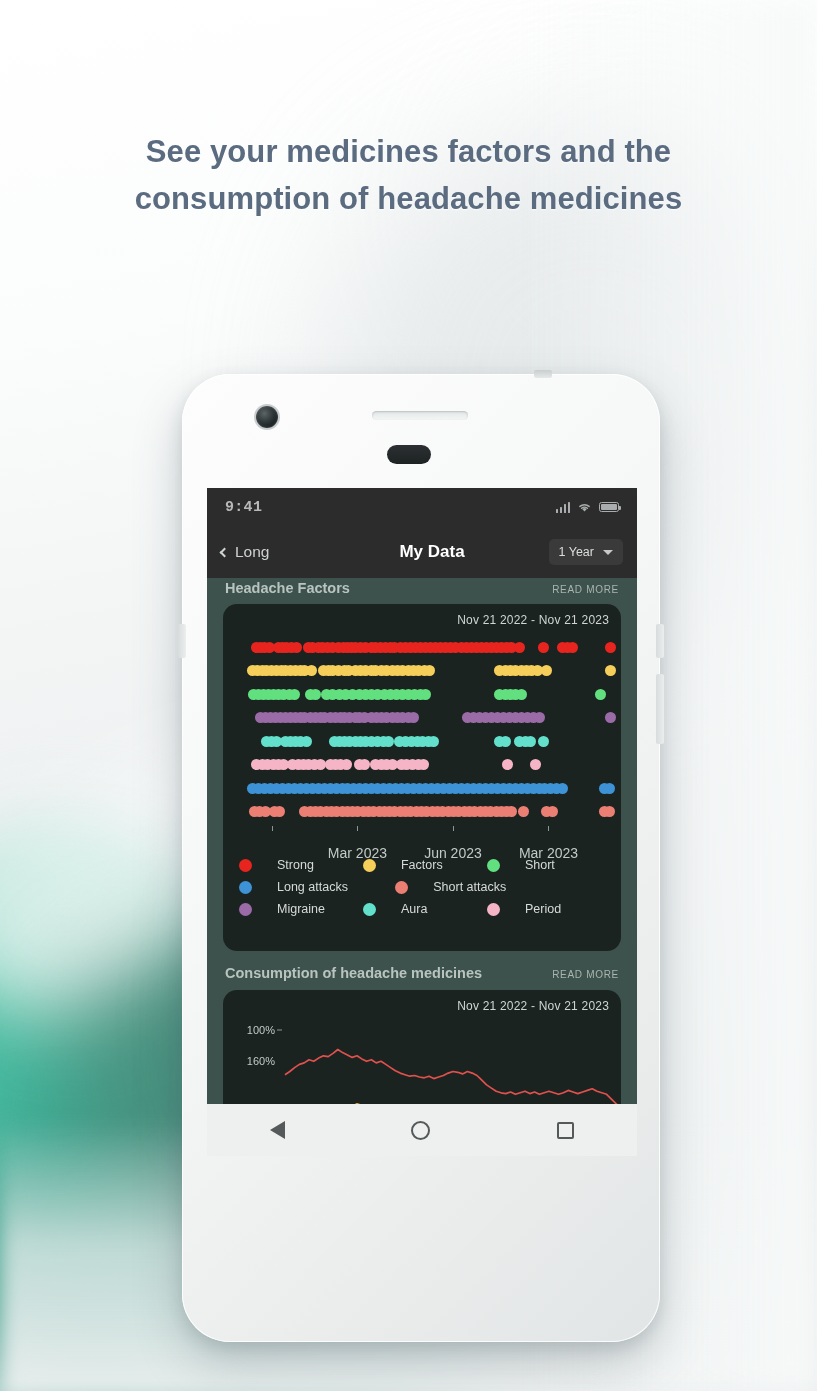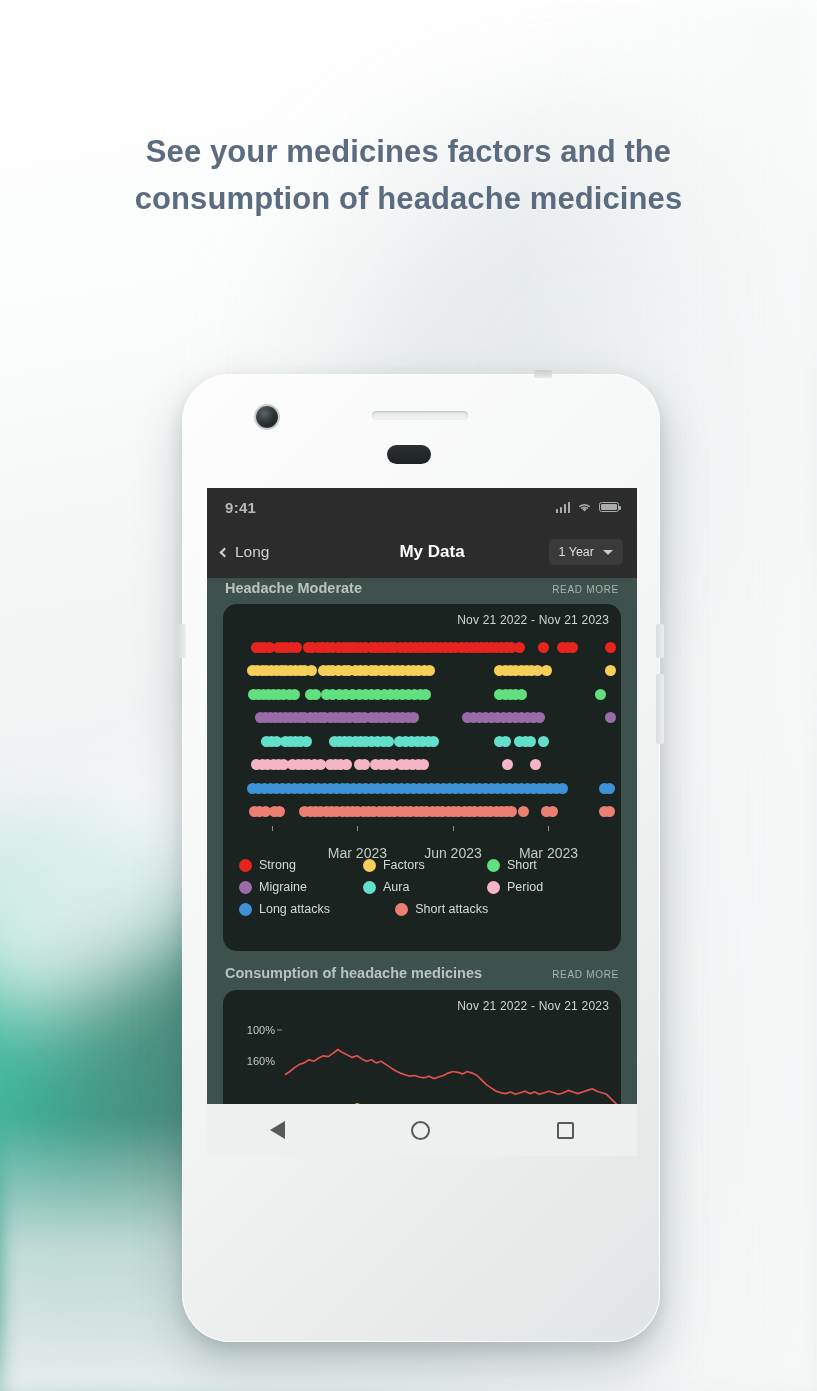--- a/index.html
+++ b/index.html
@@ -116,21 +116,21 @@
     width:430px; height:616px;
     background:#3d524c; overflow:hidden;
   }
 
   
   #statusbar {
     height:38px; background:#2c2c2c;
     display:flex; align-items:center; justify-content:space-between;
     padding:0 18px;
   }
-  #clock { color:#b8b8b8; font-size:15px; font-weight:bold; letter-spacing:.3px; }
+  #clock { color:#b8b8b8; font-size:15px; font-weight:bold; letter-spacing:.3px;font-family:Liberation Mono, monospace; }
   #status-icons { display:flex; align-items:center; gap:7px; }
   .sig { display:flex; align-items:flex-end; gap:1.5px; height:11px; }
   .sig i { width:2.5px; background:#a9adad; border-radius:.5px; display:block; }
   .sig i:nth-child(1){ height:4px; } .sig i:nth-child(2){ height:6px; }
   .sig i:nth-child(3){ height:8.5px; } .sig i:nth-child(4){ height:11px; }
   .batt { width:20px; height:10px; border:1.4px solid #a9adad; border-radius:2.5px;
           position:relative; }
   .batt::before{ content:""; position:absolute; inset:1.2px; background:#a9adad; border-radius:1px; }
   .batt::after { content:""; position:absolute; right:-3.2px; top:2.6px; width:1.8px;
                  height:4px; background:#a9adad; border-radius:0 1px 1px 0; }
@@ -188,21 +188,21 @@
     position:absolute; border-radius:50%; width:11px; height:11px; top:5.5px;
   }
   #dot-axis { position:absolute; left:0; top:222px; width:100%; height:28px; }
   .tickmark { position:absolute; top:0; width:1px; height:5px; background:#8b9793; }
   .ticklabel {
     position:absolute; top:19px; transform:translateX(-50%);
     color:#c2cac7; font-size:14px; white-space:nowrap;
   }
   #legend { position:absolute; left:16px; top:254px; right:10px; }
   .legend-row { display:flex; margin-bottom:8px; }
-  .legend-item { display:flex; align-items:center; gap:7px; width:33.33%; }
+  .legend-item { display:flex; align-items:center; gap:25px; width:33.33%; }
   .legend-item.wide { width:42%; }
   .legend-dot { width:13px; height:13px; border-radius:50%; flex:none; }
   .legend-label { color:#d5dbd9; font-size:12.5px; white-space:nowrap; }
 
   
   #line-card { height:150px; margin-top:9px; }
   #line-plot { position:absolute; left:0; top:24px; width:100%; height:126px; }
   .ylabel {
     position:absolute; right:calc(100% - 52px); transform:translateY(-50%);
     color:#c2cac7; font-size:11px; white-space:nowrap;
@@ -284,21 +284,21 @@
       <div id="range-select">
         <span>1 Year</span>
         <span class="chev-d"></span>
       </div>
     </div>
 
     <div id="app-body">
 
 
       <div class="section-head">
-        <span class="section-title">Headache Moderate</span>
+        <span class="section-title">Headache Factors</span>
         <span class="read-more">READ MORE</span>
       </div>
 
       <div class="chart-card" id="dot-card">
         <div class="card-date">Nov 21 2022 - Nov 21 2023</div>
         <div id="dot-plot">
             <div class="dot-row" style="top: 0px;">
               <span class="dot" style="left: 27.94px; background: rgb(232, 36, 31);"></span>
               <span class="dot" style="left: 31.92px; background: rgb(232, 36, 31);"></span>
               <span class="dot" style="left: 35.9px; background: rgb(232, 36, 31);"></span>
@@ -679,43 +679,43 @@
               <div class="legend-item">
                 <span class="legend-dot" style="background: rgb(245, 207, 90);"></span>
                 <span class="legend-label">Factors</span>
               </div>
               <div class="legend-item">
                 <span class="legend-dot" style="background: rgb(98, 224, 127);"></span>
                 <span class="legend-label">Short</span>
               </div>
             </div>
             <div class="legend-row">
+              <div class="legend-item wide">
+                <span class="legend-dot" style="background: rgb(61, 147, 214);"></span>
+                <span class="legend-label">Long attacks</span>
+              </div>
+              <div class="legend-item wide">
+                <span class="legend-dot" style="background: rgb(236, 127, 116);"></span>
+                <span class="legend-label">Short attacks</span>
+              </div>
+            </div>
+            <div class="legend-row">
               <div class="legend-item">
                 <span class="legend-dot" style="background: rgb(155, 107, 168);"></span>
                 <span class="legend-label">Migraine</span>
               </div>
               <div class="legend-item">
                 <span class="legend-dot" style="background: rgb(99, 224, 203);"></span>
                 <span class="legend-label">Aura</span>
               </div>
               <div class="legend-item">
                 <span class="legend-dot" style="background: rgb(245, 181, 198);"></span>
                 <span class="legend-label">Period</span>
               </div>
             </div>
-            <div class="legend-row">
-              <div class="legend-item wide">
-                <span class="legend-dot" style="background: rgb(61, 147, 214);"></span>
-                <span class="legend-label">Long attacks</span>
-              </div>
-              <div class="legend-item wide">
-                <span class="legend-dot" style="background: rgb(236, 127, 116);"></span>
-                <span class="legend-label">Short attacks</span>
-              </div>
-            </div>
           </div>
       </div>
 
       <div class="section-head" style="margin-top:12px">
         <span class="section-title">Consumption of headache medicines</span>
         <span class="read-more">READ MORE</span>
       </div>
 
       <div class="chart-card" id="line-card">
         <div class="card-date">Nov 21 2022 - Nov 21 2023</div>

